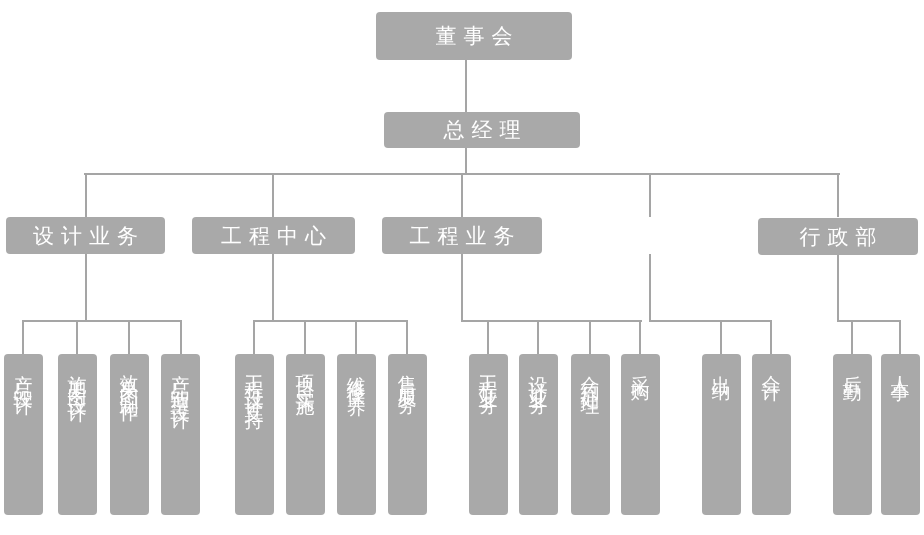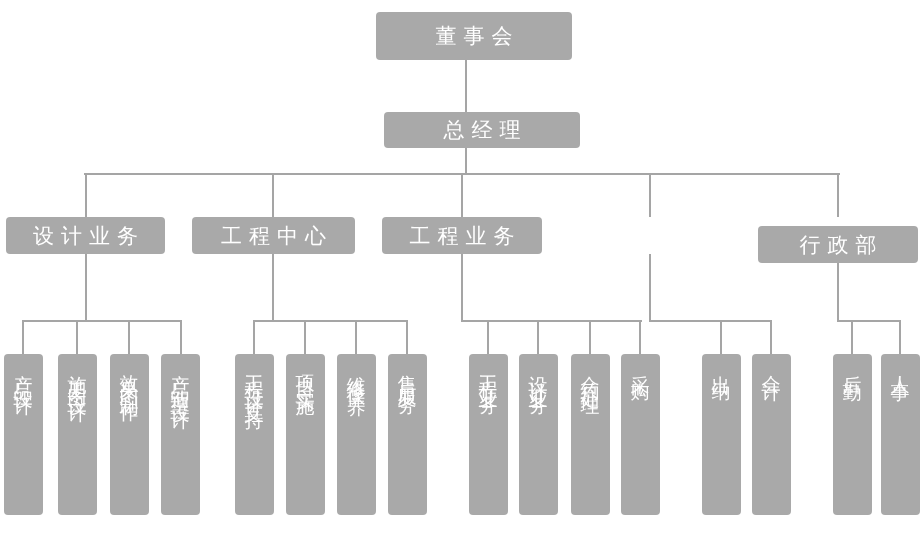--- a/index.html
+++ b/index.html
@@ -67,21 +67,21 @@
   <i class="ln" style="left:770px;top:320px;width:2px;height:34px"></i>
   <i class="ln" style="left:851px;top:320px;width:2px;height:34px"></i>
   <i class="ln" style="left:899px;top:320px;width:2px;height:34px"></i>
 
   <div class="box h" style="left:376px;top:12px;width:196px;height:48px">董事会</div>
   <div class="box h" style="left:384px;top:112px;width:196px;height:36px">总经理</div>
 
   <div class="box h" style="left:6px;top:217px;width:159px;height:37px">设计业务</div>
   <div class="box h" style="left:192px;top:217px;width:163px;height:37px">工程中心</div>
   <div class="box h" style="left:382px;top:217px;width:160px;height:37px">工程业务</div>
-  <div class="box h" style="left:758px;top:226px;width:160px;height:37px">行政部</div>
+  <div class="box h" style="left:758px;top:218px;width:160px;height:37px">行政部</div>
 
   <div class="box v" style="left:4px;top:354px;width:39px;height:161px">
     <span class="vt">产品设计</span>
   </div>
   <div class="box v" style="left:58px;top:354px;width:39px;height:161px">
     <span class="vt">施工图设计</span>
   </div>
   <div class="box v" style="left:110px;top:354px;width:39px;height:161px">
     <span class="vt">效果图制作</span>
   </div>

